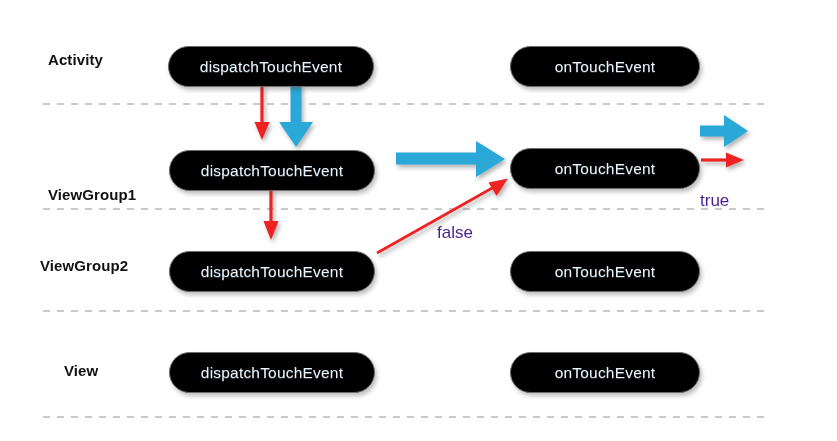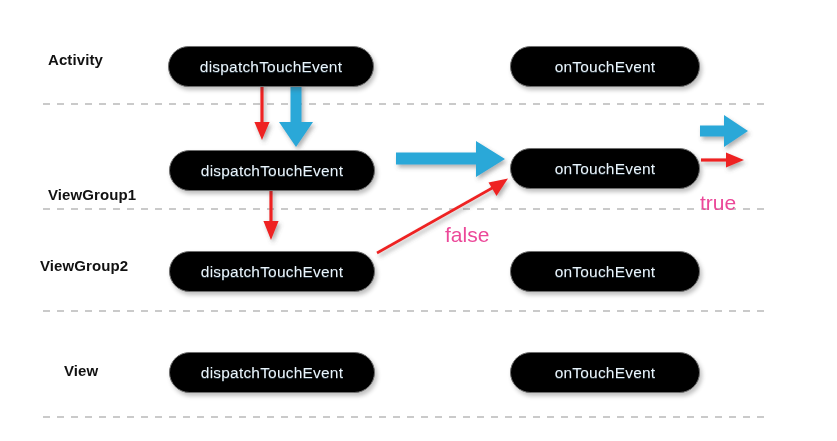--- a/index.html
+++ b/index.html
@@ -52,23 +52,23 @@
     text-shadow: 0 1px 0 rgba(120,160,185,0.35);
     margin-top: 8px;
   }
   .node.cjk {
     font-size: 17px;
     letter-spacing: 1px;
   }
   .edge-label {
     position: absolute;
     font-family: "Liberation Sans", sans-serif;
-    font-size: 21px;
+    font-size: 17px;
     font-weight: 400;
-    color: #ec4899;
+    color: #4c1d95;
     white-space: nowrap;
     line-height: 1;
   }
 </style>
 </head>
 <body>
 
 <div id="stage">
 
   <svg id="svg-layer" viewBox="0 0 837 441" xmlns="http://www.w3.org/2000/svg">
@@ -128,16 +128,16 @@
 
   <div class="node" style="left:169px; top:142px; width:206px; height:41px;">dispatchTouchEvent</div>
   <div class="node" style="left:510px; top:140px; width:190px; height:41px;">onTouchEvent</div>
 
   <div class="node" style="left:169px; top:243px; width:206px; height:41px;">dispatchTouchEvent</div>
   <div class="node" style="left:510px; top:243px; width:190px; height:41px;">onTouchEvent</div>
 
   <div class="node" style="left:169px; top:344px; width:206px; height:41px;">dispatchTouchEvent</div>
   <div class="node" style="left:510px; top:344px; width:190px; height:41px;">onTouchEvent</div>
 
-  <div class="edge-label" style="left:437px; top:224px;margin-left:8px;">false</div>
+  <div class="edge-label" style="left:437px; top:224px;">false</div>
   <div class="edge-label" style="left:700px; top:192px;">true</div>
 
 </div>
 
 </body></html>

